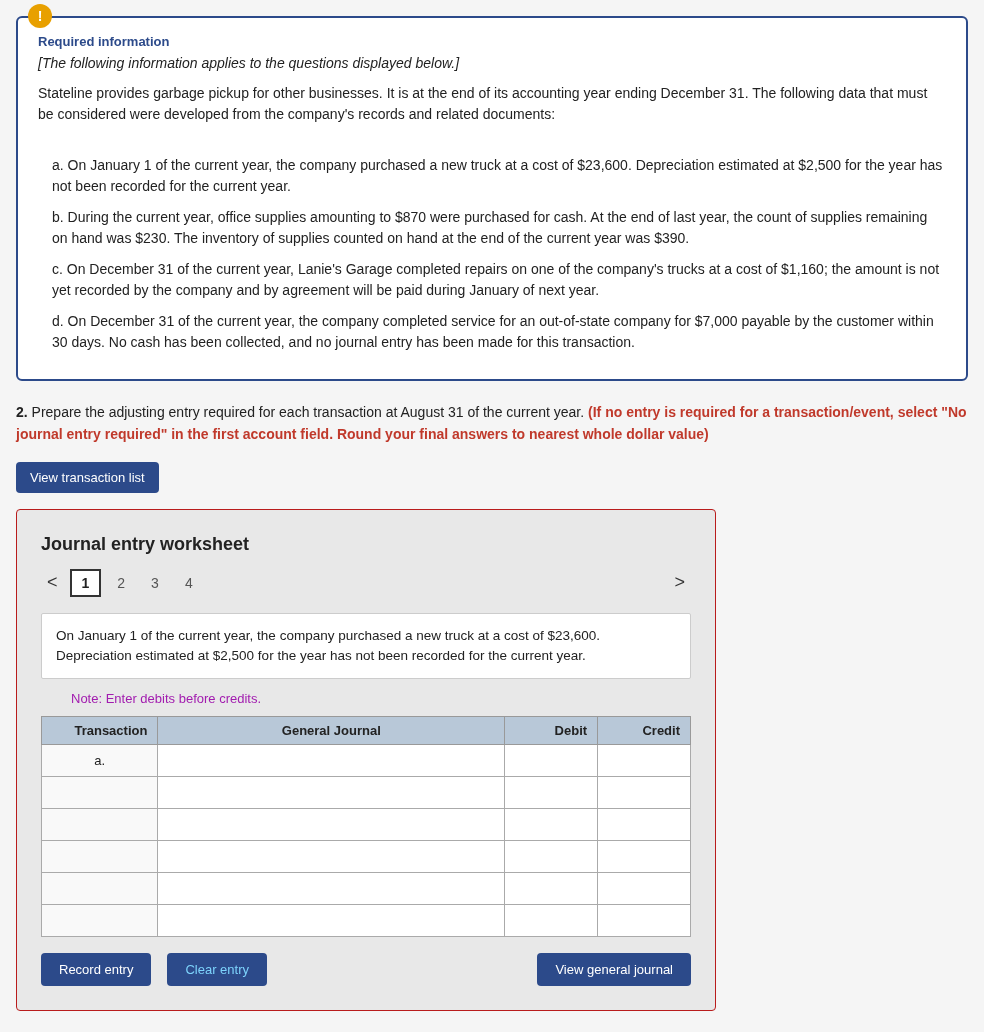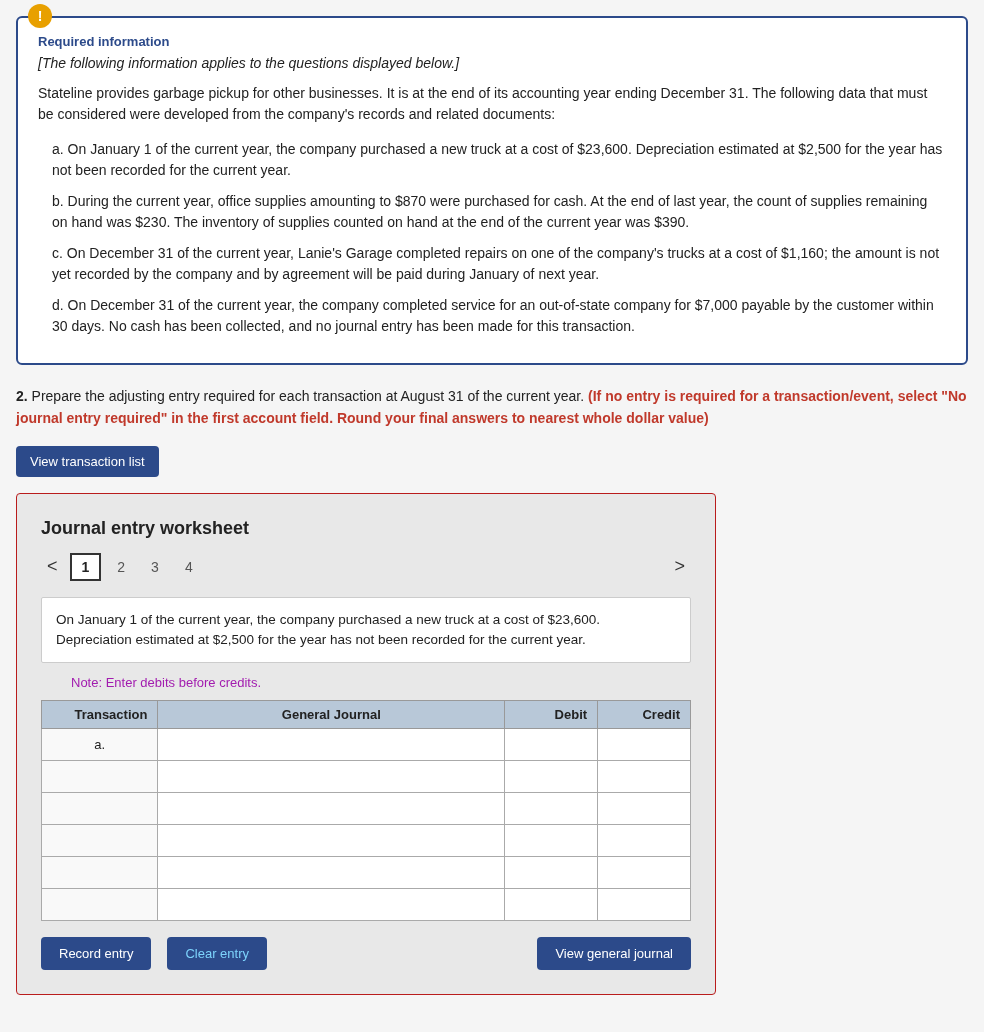--- a/index.html
+++ b/index.html
@@ -38,21 +38,21 @@
       font-weight: bold;
       font-size: 13px;
       margin-bottom: 6px;
     }
     .info-box .subtitle {
       font-style: italic;
       margin-bottom: 12px;
       color: #222;
     }
     .info-box .intro-text {
-      margin-bottom: 14px;
+      margin-bottom: 30px;
       line-height: 1.5;
     }
     .info-box ul {
       list-style: none;
       padding-left: 10px;
     }
     .info-box ul li {
       margin-bottom: 10px;
       line-height: 1.5;
       padding-left: 4px;

